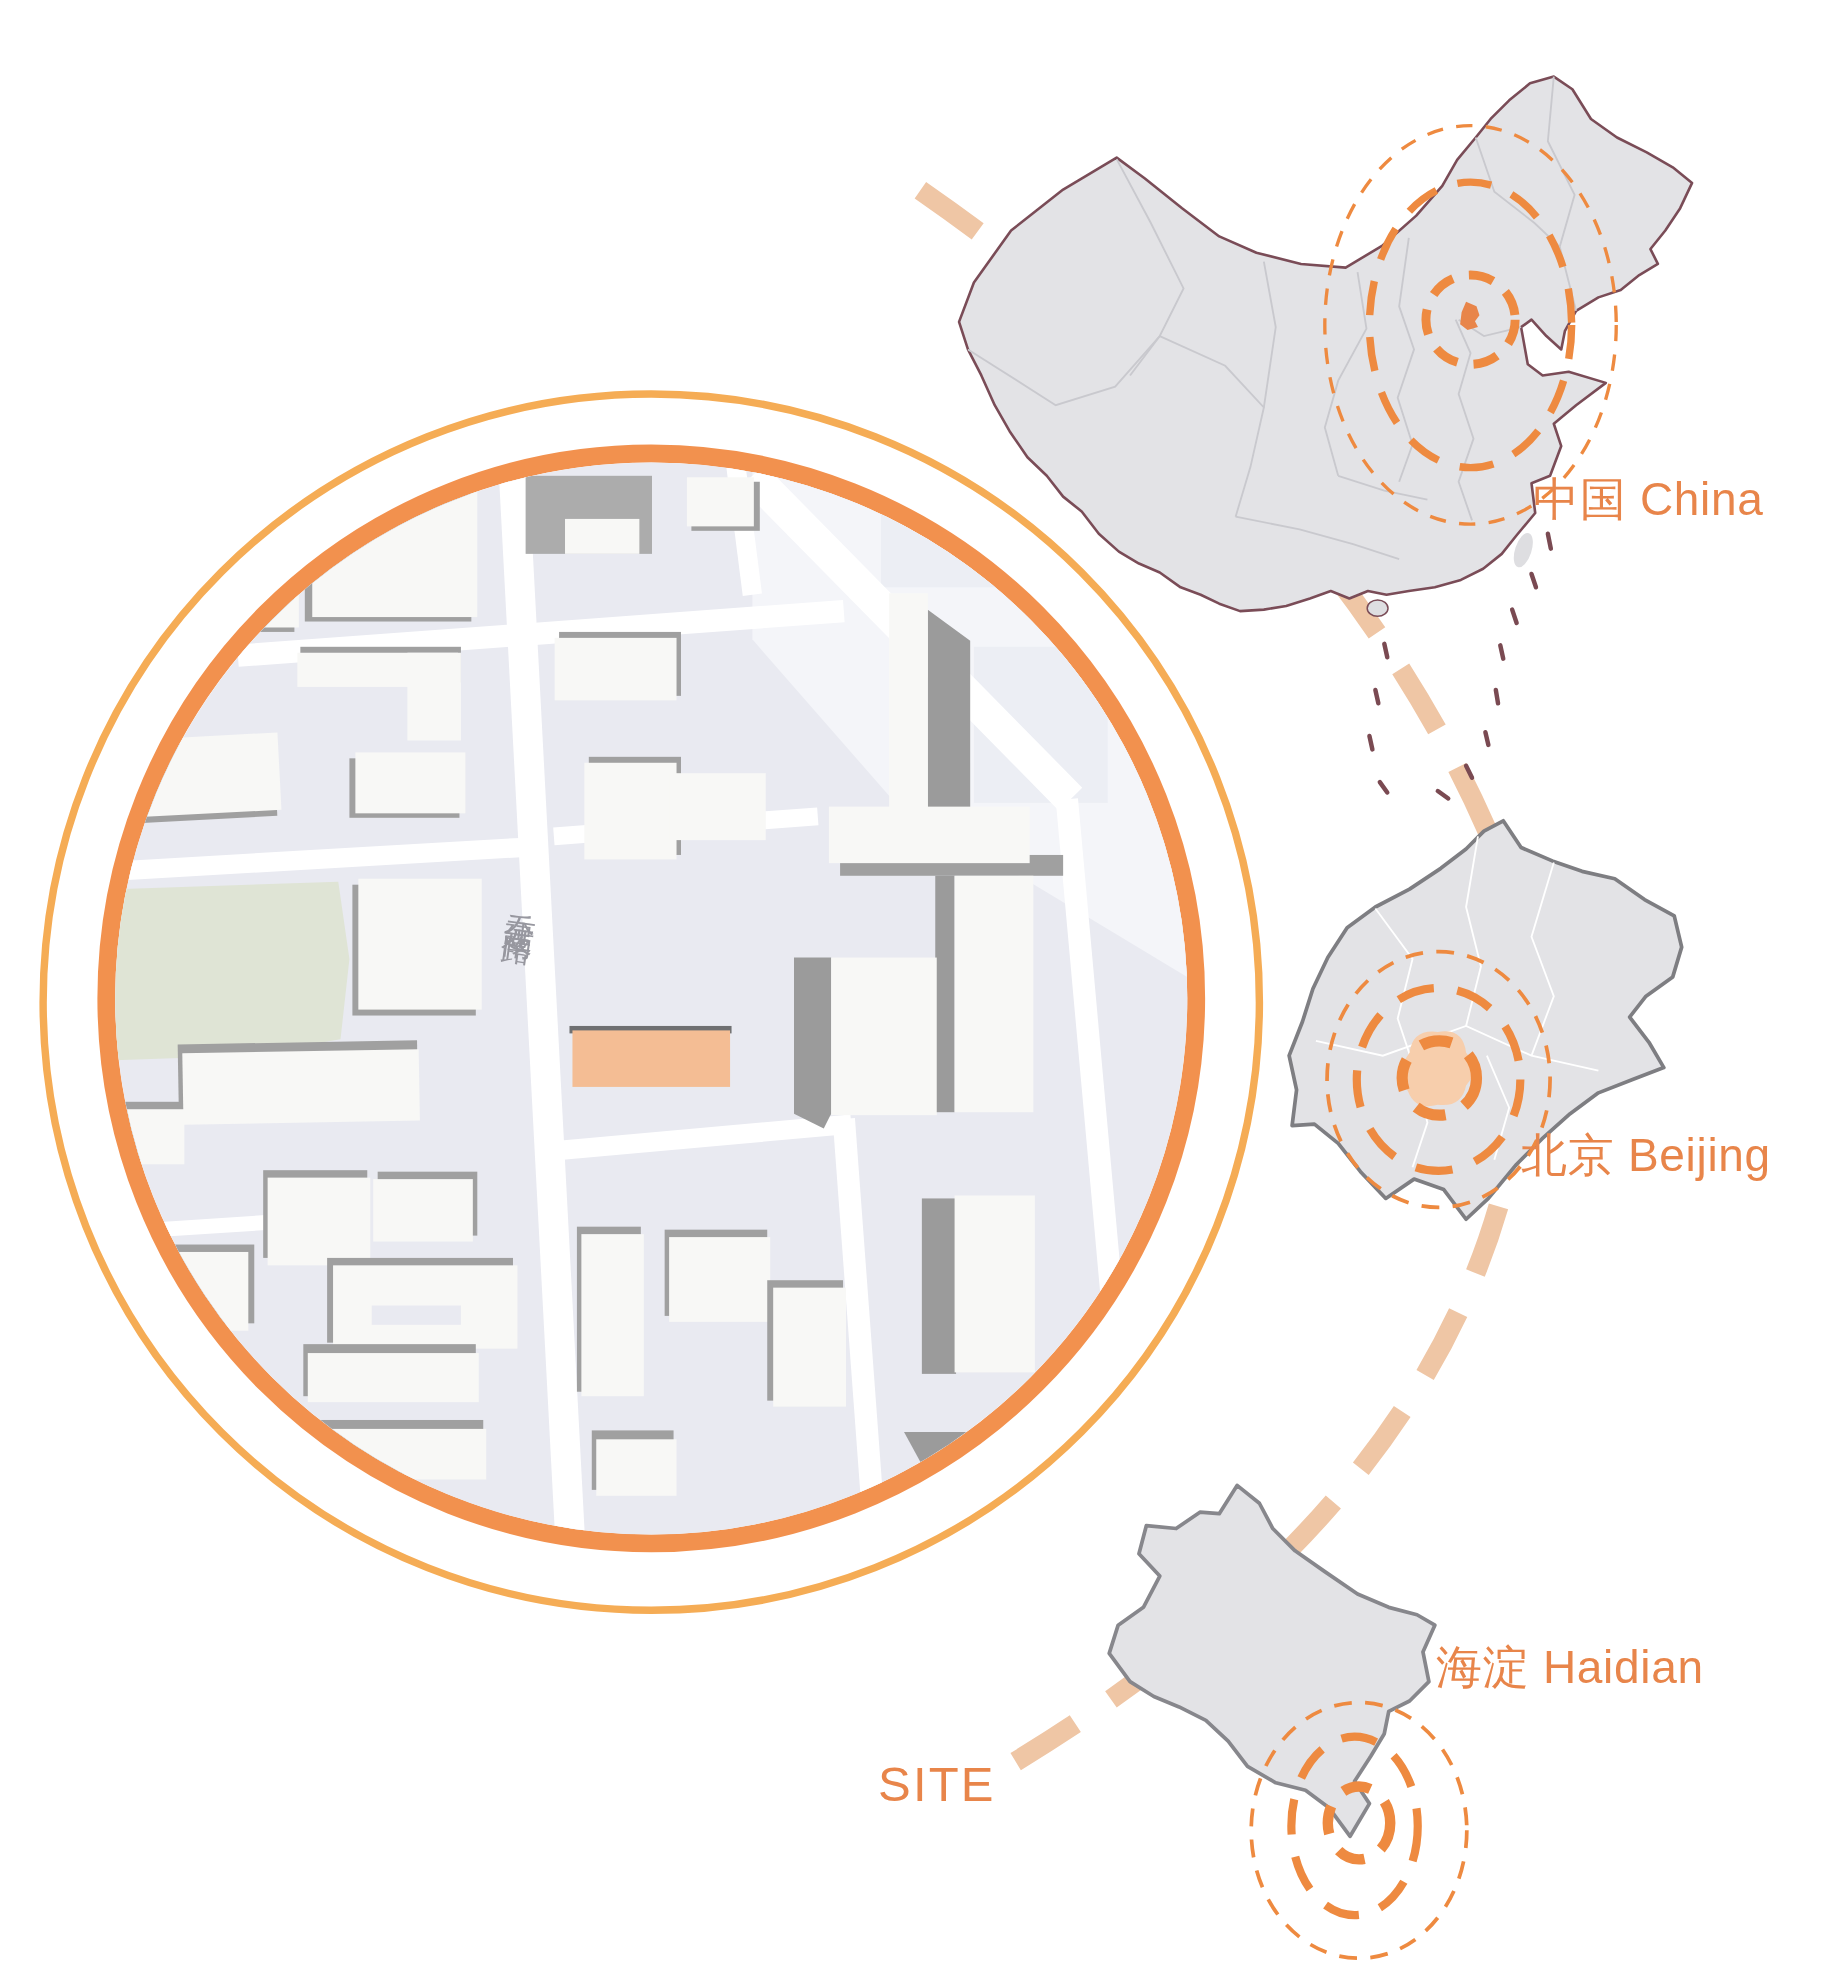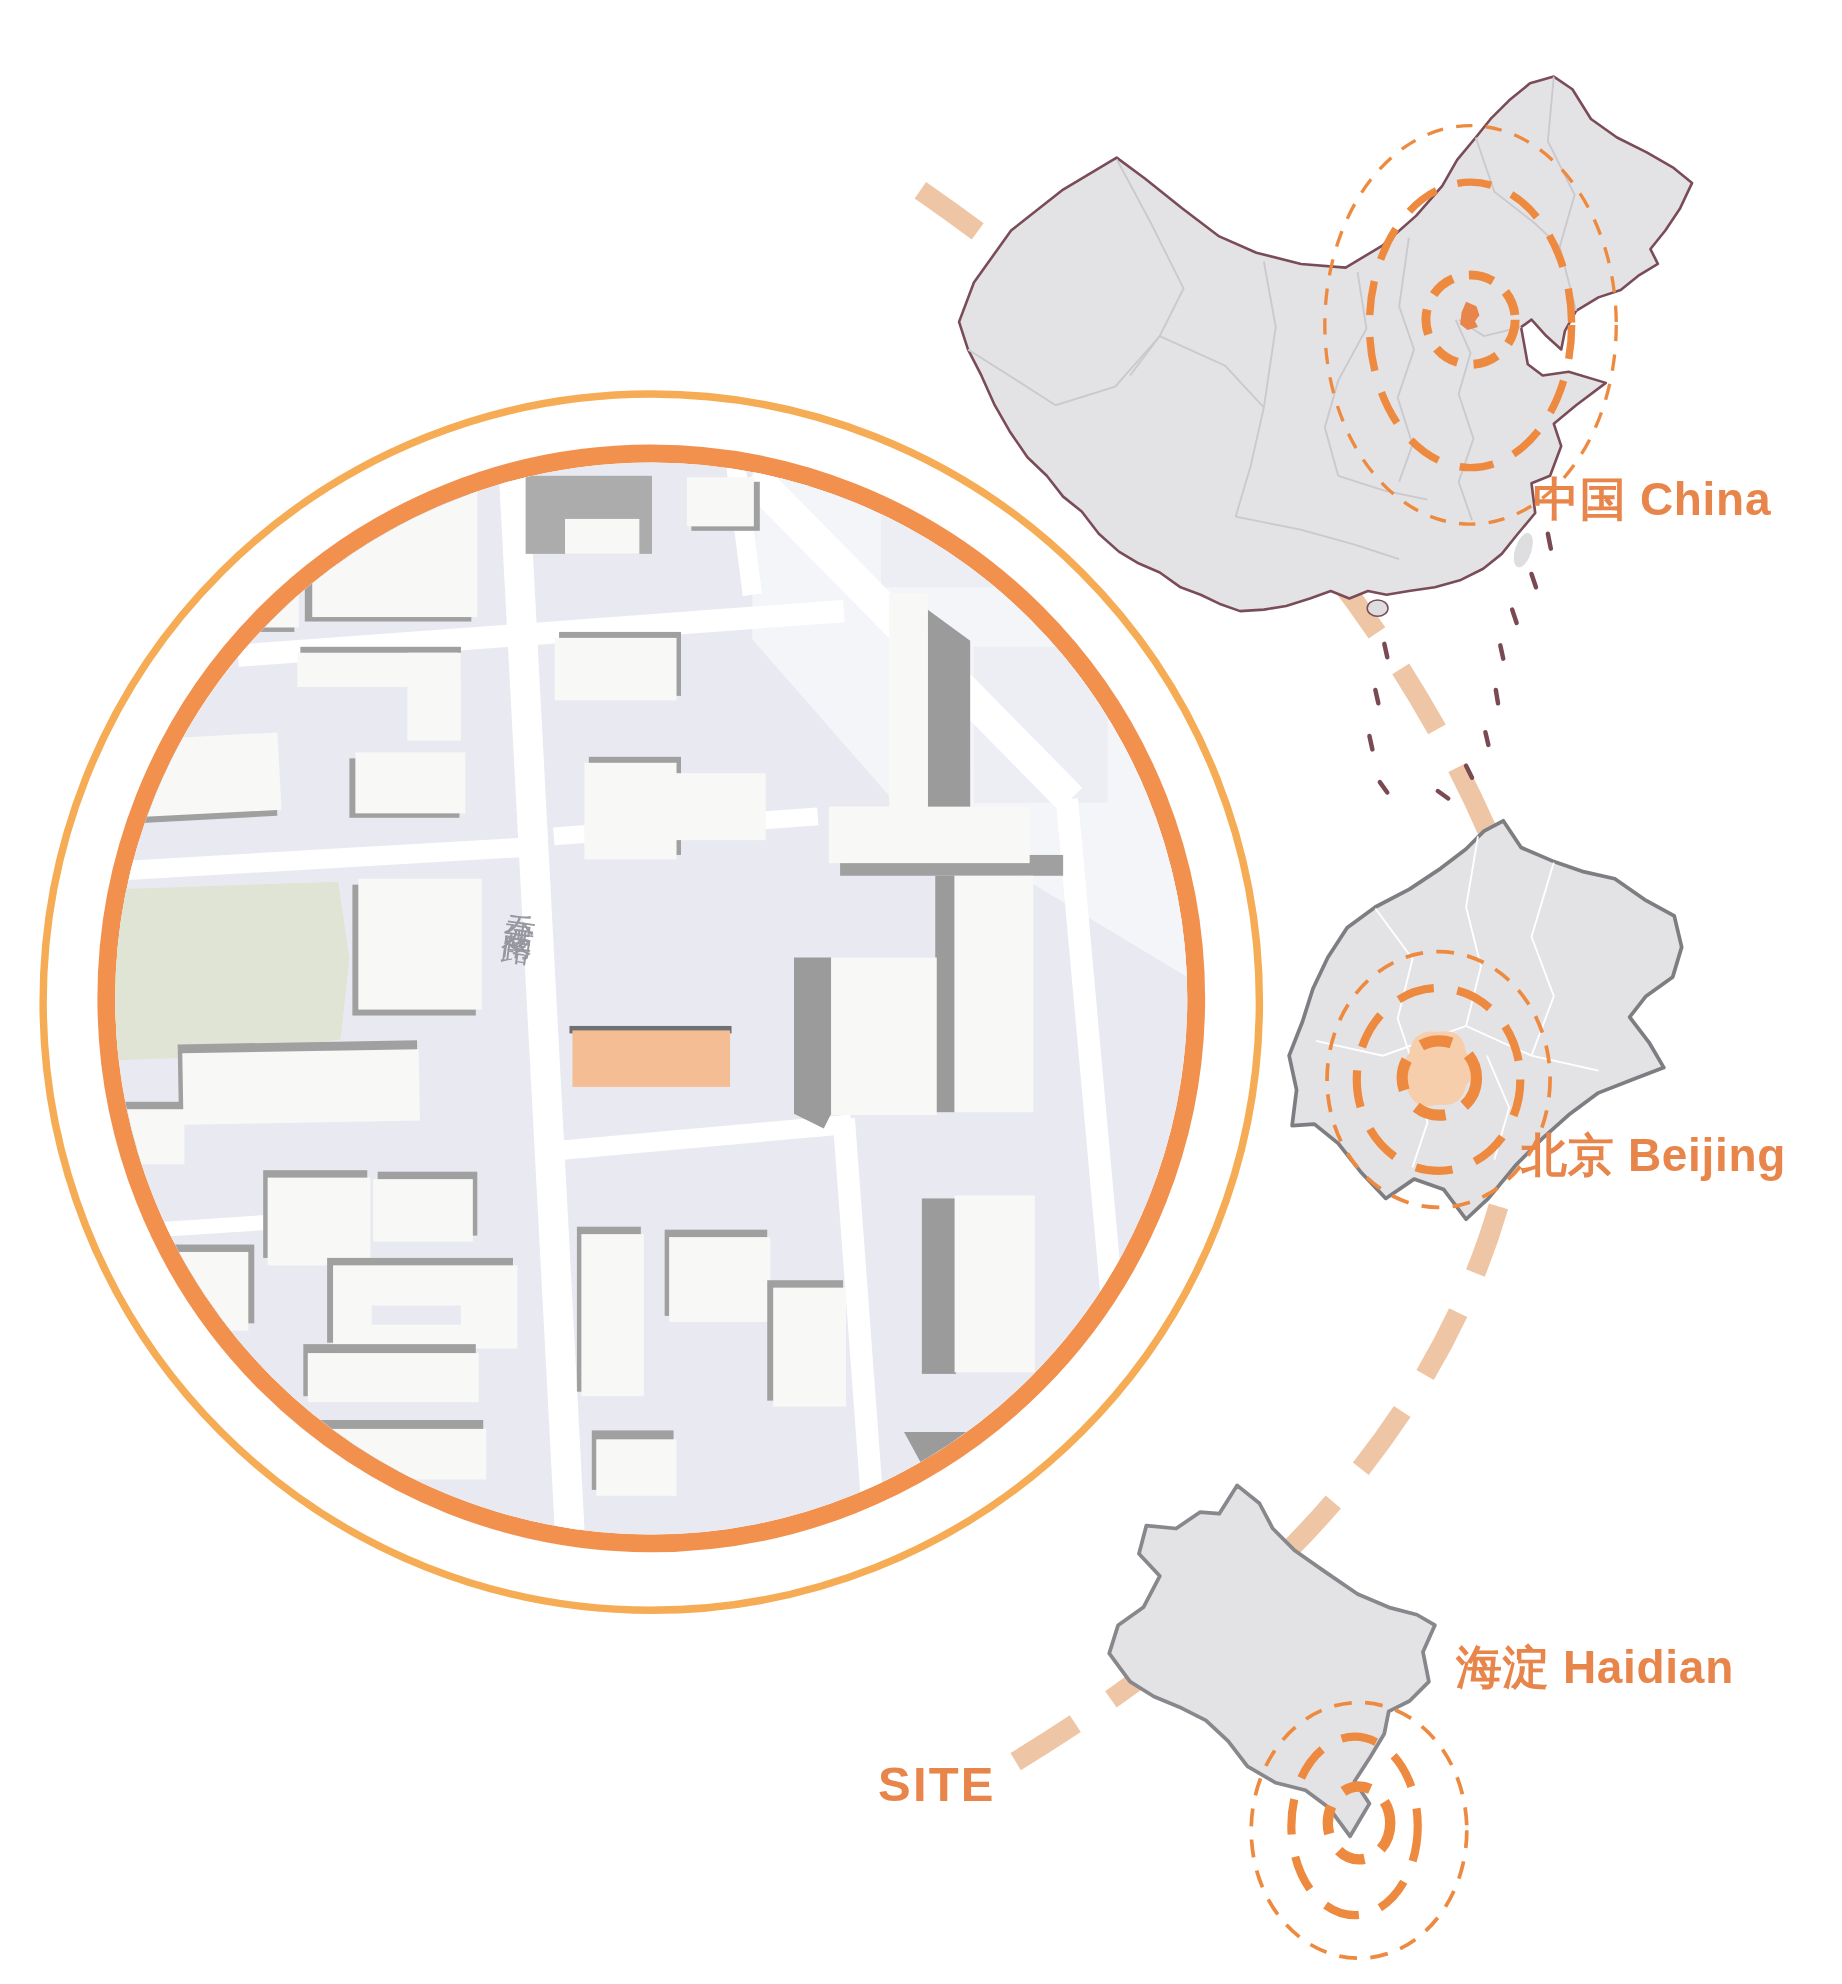--- a/index.html
+++ b/index.html
@@ -1,23 +1,23 @@
 <!DOCTYPE html>
 <html style="font-size:12px"><head>
 <meta charset="utf-8">
 <style>
   html,body{margin:0;padding:0;background:#ffffff;}
   #stage{position:relative;width:1843px;height:1985px;background:#ffffff;overflow:hidden;
          font-family:"Liberation Sans",sans-serif;}
   svg{position:absolute;left:0;top:0;}
-  .map-label{position:absolute;color:#E8854A;font-weight:700;font-size:46px;
+  .map-label{position:absolute;color:#E8854A;font-weight:400;font-size:46px;
              letter-spacing:0.7px;white-space:nowrap;line-height:1;}
   #china-label{left:1533px;top:476px;}
   #beijing-label{left:1521px;top:1132px;}
-  #haidian-label{left:1436px;top:1644px;margin-left:20px;}
+  #haidian-label{left:1436px;top:1644px;}
   #site-label{left:878px;top:1760px;font-size:49px;letter-spacing:2.2px;}
   #street-label{position:absolute;left:504px;top:889px;color:#97979F;font-size:31px;
                 writing-mode:vertical-rl;text-orientation:upright;letter-spacing:7.4px;
                 transform:rotate(8deg);transform-origin:top center;font-weight:400;}
 </style>
 </head>
 <body>
 
 <div id="stage">
 

